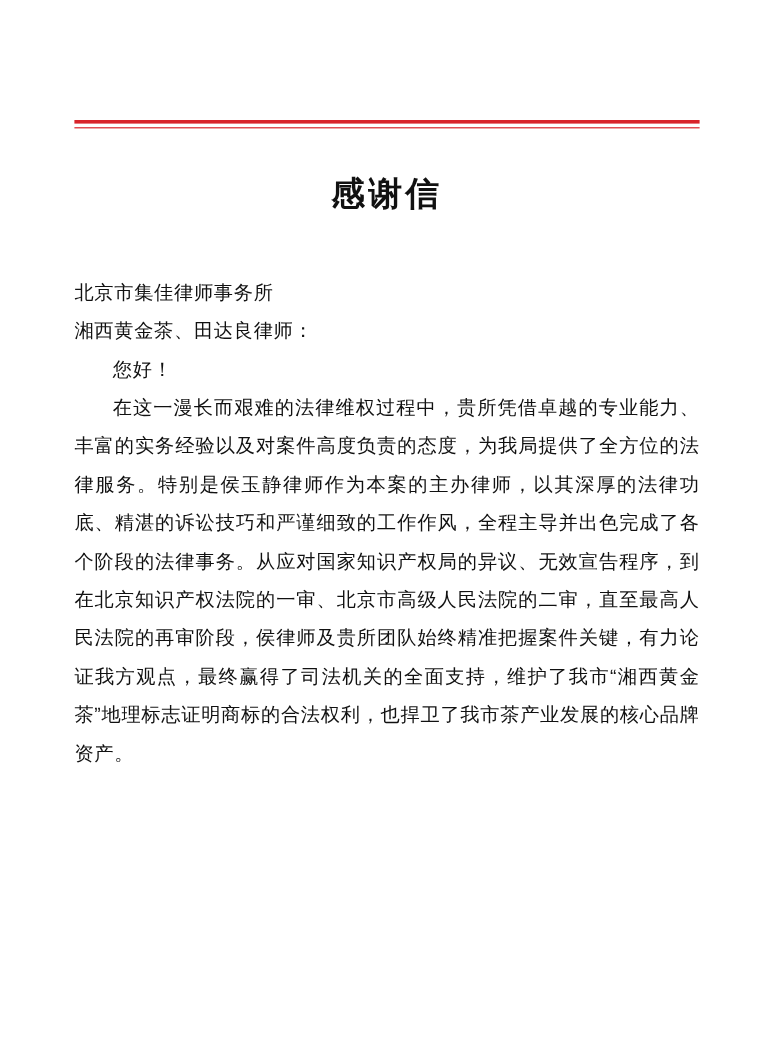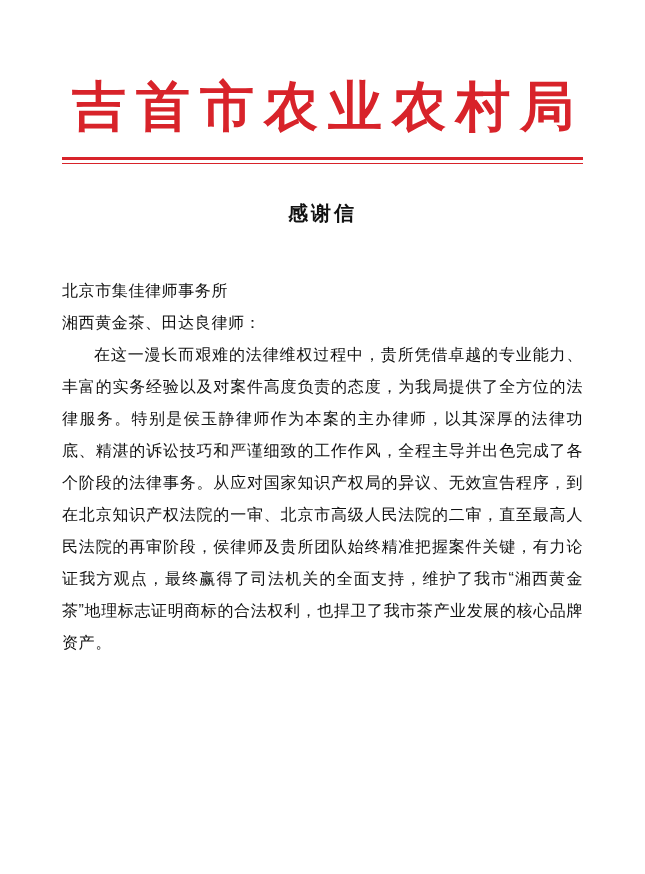--- a/index.html
+++ b/index.html
@@ -43,21 +43,21 @@
     height: 3px;
     background: #d8232a;
   }
   .rule-thin {
     height: 1px;
     background: #d8232a;
     margin-top: 3px;
   }
   .doc-title {
     text-align: center;
-    font-size: 20px;
+    font-size: 28px;
     font-weight: bold;
     letter-spacing: 3px;
     color: #111;
     margin-top: 36px;
     font-family: "DejaVu Serif", "Liberation Serif", serif;
   }
   .body-block {
     margin-top: 48px;
     color: #111;
     font-size: 16px;
@@ -81,28 +81,28 @@
     text-indent: 2em;
     text-align: justify;
   }
 </style>
 </head>
 <body>
 
 <div class="page">
 
   <div class="letterhead">
-    <div class="letterhead-title">吉首市农业农村局</div>
     <div class="rule-wrap">
       <div class="rule-thick"></div>
       <div class="rule-thin"></div>
     </div>
   </div>
 
   <div class="doc-title">感谢信</div>
 
   <div class="body-block">
     <p class="addressee">北京市集佳律师事务所</p>
     <p class="addressee2">湘西黄金茶、田达良律师：</p>
+    <p class="salutation">您好！</p>
     <p class="para">在这一漫长而艰难的法律维权过程中，贵所凭借卓越的专业能力、丰富的实务经验以及对案件高度负责的态度，为我局提供了全方位的法律服务。特别是侯玉静律师作为本案的主办律师，以其深厚的法律功底、精湛的诉讼技巧和严谨细致的工作作风，全程主导并出色完成了各个阶段的法律事务。从应对国家知识产权局的异议、无效宣告程序，到在北京知识产权法院的一审、北京市高级人民法院的二审，直至最高人民法院的再审阶段，侯律师及贵所团队始终精准把握案件关键，有力论证我方观点，最终赢得了司法机关的全面支持，维护了我市“湘西黄金茶”地理标志证明商标的合法权利，也捍卫了我市茶产业发展的核心品牌资产。</p>
   </div>
 
 </div>
 
 </body></html>

